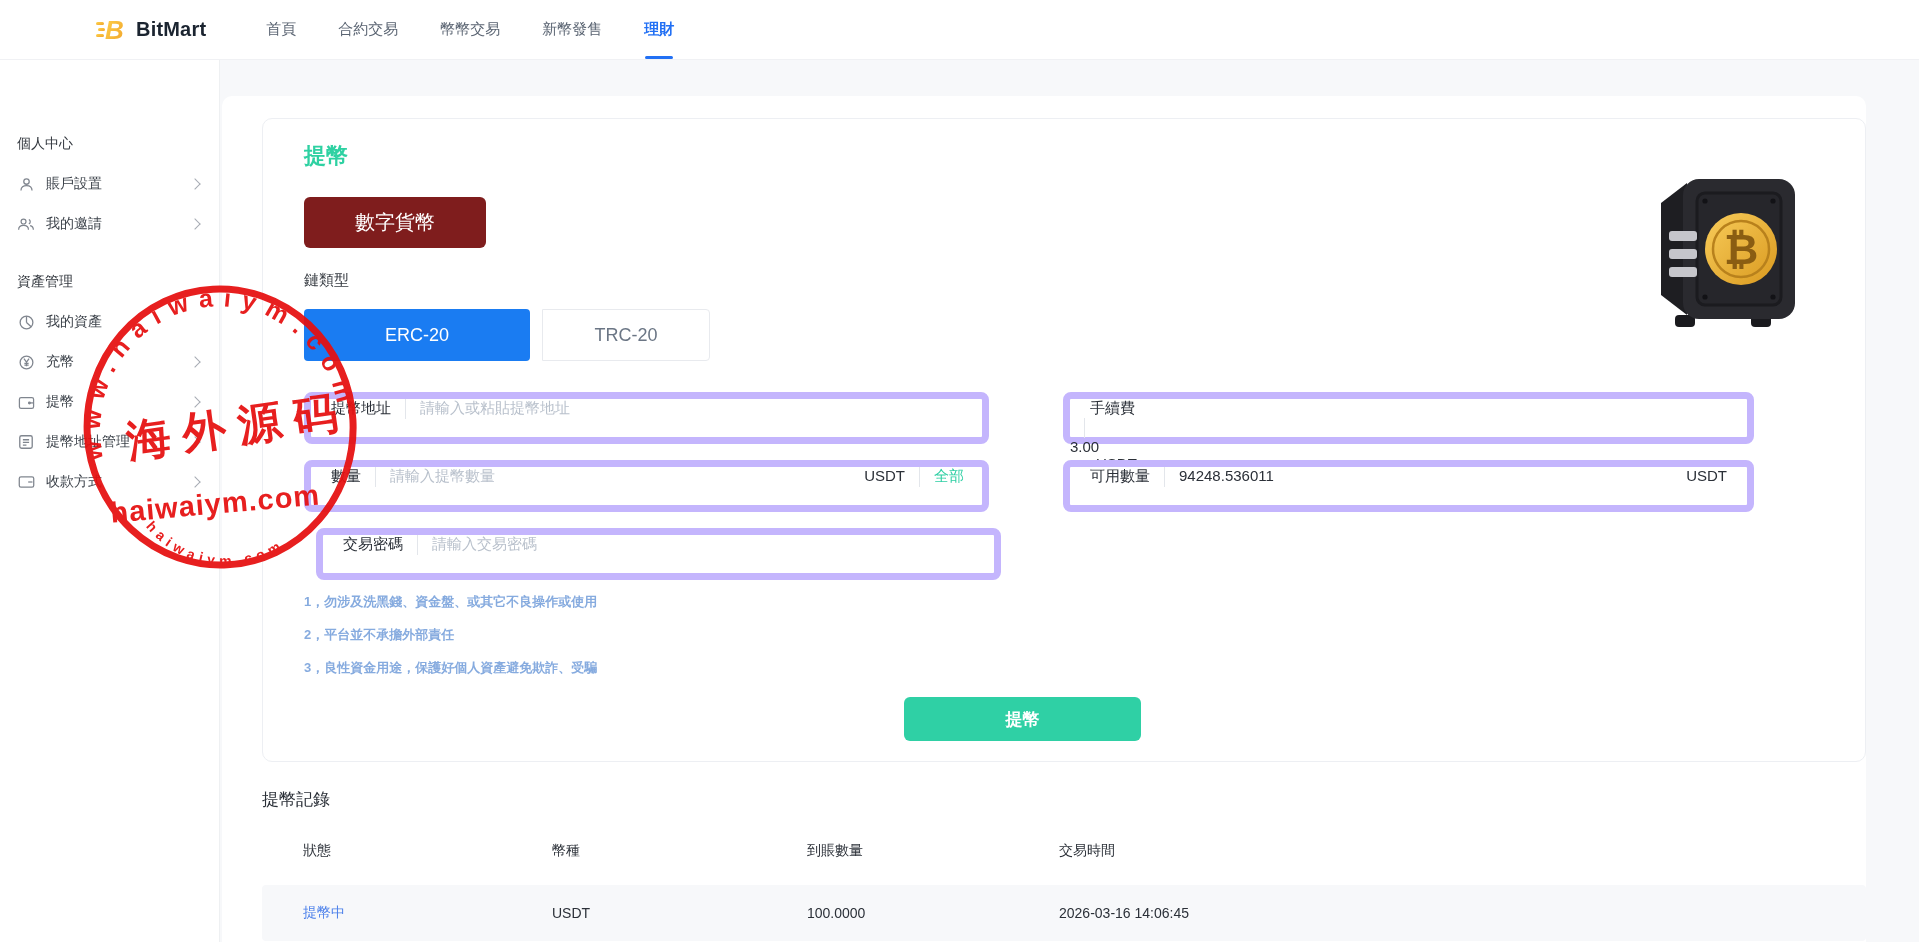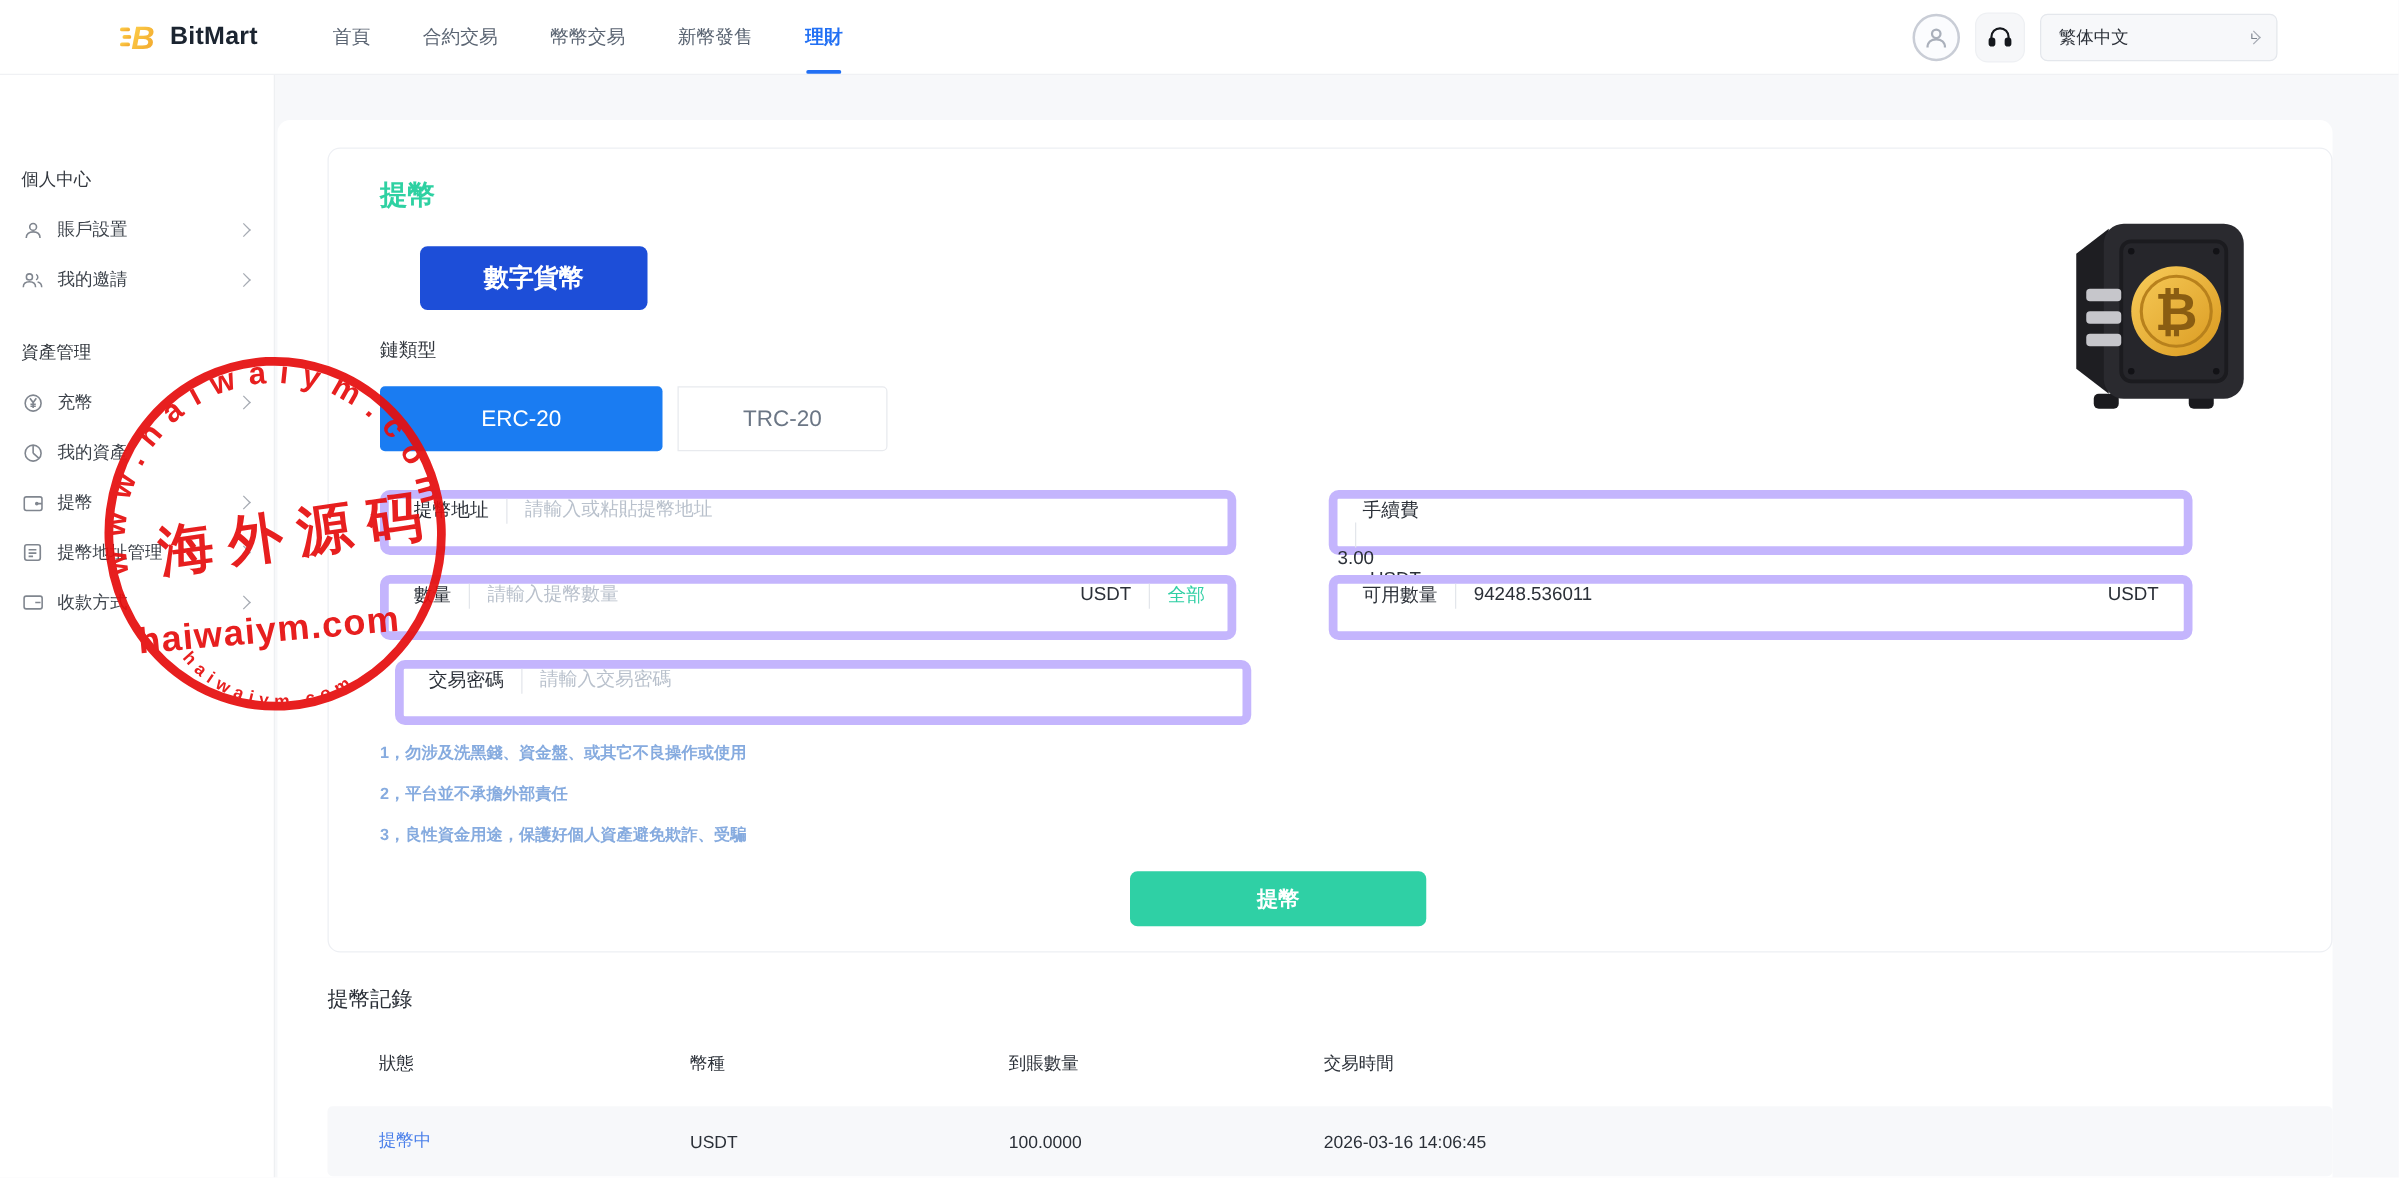--- a/index.html
+++ b/index.html
@@ -52,22 +52,22 @@
     position:absolute; top:96px; left:222px; width:1644px; height:1000px;
     background:#fff; border-radius:10px 10px 0 0; z-index:5;
   }
   .form-card {
     position:absolute; top:22px; left:40px; width:1604px; height:644px;
     border:1px solid #edeff3; border-radius:10px; background:#fff;
   }
   .card-title { position:absolute; top:22px; left:41px; font-size:22px; font-weight:bold; color:#2ed1a2; }
   .currency-tab {
     position:absolute; top:78px; left:41px; width:182px; height:51px;
-    background:#1d4ed8; border-radius:6px; color:#fff; font-size:20px; font-weight:bold;
-    display:flex; align-items:center; justify-content:center; cursor:pointer;margin-left:32px;
+    background:#7f1d1d; border-radius:6px; color:#fff; font-size:20px; font-weight:normal;
+    display:flex; align-items:center; justify-content:center; cursor:pointer;
   }
   .chain-label { position:absolute; top:152px; left:41px; font-size:15px; color:#33383f; }
   .chain-tabs { position:absolute; top:190px; left:41px; display:flex; }
   .chain-tab { height:52px; display:flex; align-items:center; justify-content:center;
     font-size:18px; cursor:pointer; }
   .chain-tab.active { width:226px; background:#1a7cf2; color:#fff; border-radius:4px; }
   .chain-tab.plain { width:168px; background:#fff; color:#6b7685;
     border:1px solid #e8eaee; border-radius:0 4px 4px 0;margin-left:12px; }
   .field { position:absolute; height:52px; border:7px solid #c4b5fd; border-radius:8px;
     background:#fff; display:flex; align-items:flex-start; }
@@ -133,41 +133,20 @@
         <span>幣幣交易</span>
       </div>
     <div class="nav-item">
         <span>新幣發售</span>
       </div>
     <div class="nav-item active">
         <span>理財</span>
         <i class="underline"></i>
       </div>
   </div>
-  <div class="header-right">
-    <div class="avatar-btn">
-      <svg width="22" height="22" viewBox="0 0 22 22" fill="none" stroke="#aab0bb" stroke-width="1.8">
-        <circle cx="11" cy="8" r="3.4"></circle>
-        <path d="M4 19 c0-4.4 3.1-6.6 7-6.6 s7 2.2 7 6.6"></path>
-      </svg>
-    </div>
-    <div class="headset-btn">
-      <svg width="22" height="22" viewBox="0 0 24 24" fill="none" stroke="#15181d" stroke-width="1.9">
-        <path d="M4.5 14 v-2.5 a7.5 7.5 0 0 1 15 0 V14"></path>
-        <rect x="3" y="13" width="4" height="6" rx="1.8" fill="#15181d"></rect>
-        <rect x="17" y="13" width="4" height="6" rx="1.8" fill="#15181d"></rect>
-      </svg>
-    </div>
-    <div class="lang-select">
-      <span>繁体中文</span>
-      <svg class="chev" width="12" height="8" viewBox="0 0 12 8">
-        <path d="M1 1 l5 5 l5 -5" fill="none" stroke="#7b828c" stroke-width="1.6"></path>
-      </svg>
-    </div>
-  </div>
 </div>
 
 <div class="sidebar">
   <div class="side-title">個人中心</div>
 
   <div class="side-item">
     <span class="sicon">
       <svg width="17" height="17" viewBox="0 0 20 20" fill="none" stroke="#80868f" stroke-width="1.5">
         <circle cx="10" cy="6.5" r="3.2"></circle>
           <path d="M3.5 17 c0-3.8 2.8-5.8 6.5-5.8 s6.5 2 6.5 5.8"></path>
@@ -188,34 +167,34 @@
     <i class="chev"></i>
   </div>
 
   <div class="side-gap"></div>
   <div class="side-title">資產管理</div>
 
   <div class="side-item">
     <span class="sicon">
       <svg width="17" height="17" viewBox="0 0 20 20" fill="none" stroke="#80868f" stroke-width="1.5">
         <circle cx="10" cy="10" r="7.5"></circle>
-        <path d="M7 5.5 l3 4 l3-4 M10 9.5 v5 M7.5 11 h5 M7.5 13 h5"></path>
-      </svg>
-      </span>
-    <span>充幣</span>
-    <i class="chev"></i>
+          <path d="M10 10 V2.5 M10 10 L15.5 15"></path>
+      </svg>
+      </span>
+    <span>我的資產</span>
   </div>
   <div class="side-item">
     <span class="sicon">
       <svg width="17" height="17" viewBox="0 0 20 20" fill="none" stroke="#80868f" stroke-width="1.5">
         <circle cx="10" cy="10" r="7.5"></circle>
-          <path d="M10 10 V2.5 M10 10 L15.5 15"></path>
-      </svg>
-      </span>
-    <span>我的資產</span>
+        <path d="M7 5.5 l3 4 l3-4 M10 9.5 v5 M7.5 11 h5 M7.5 13 h5"></path>
+      </svg>
+      </span>
+    <span>充幣</span>
+    <i class="chev"></i>
   </div>
   <div class="side-item">
     <span class="sicon">
       <svg width="17" height="15" viewBox="0 0 20 18" fill="none" stroke="#80868f" stroke-width="1.5">
         <rect x="1.5" y="3" width="17" height="13" rx="2"></rect>
         <path d="M13 9.5 h5.5"></path>
           <circle cx="13.5" cy="9.5" r="1" fill="#80868f"></circle>
       </svg>
       </span>
     <span>提幣</span>

